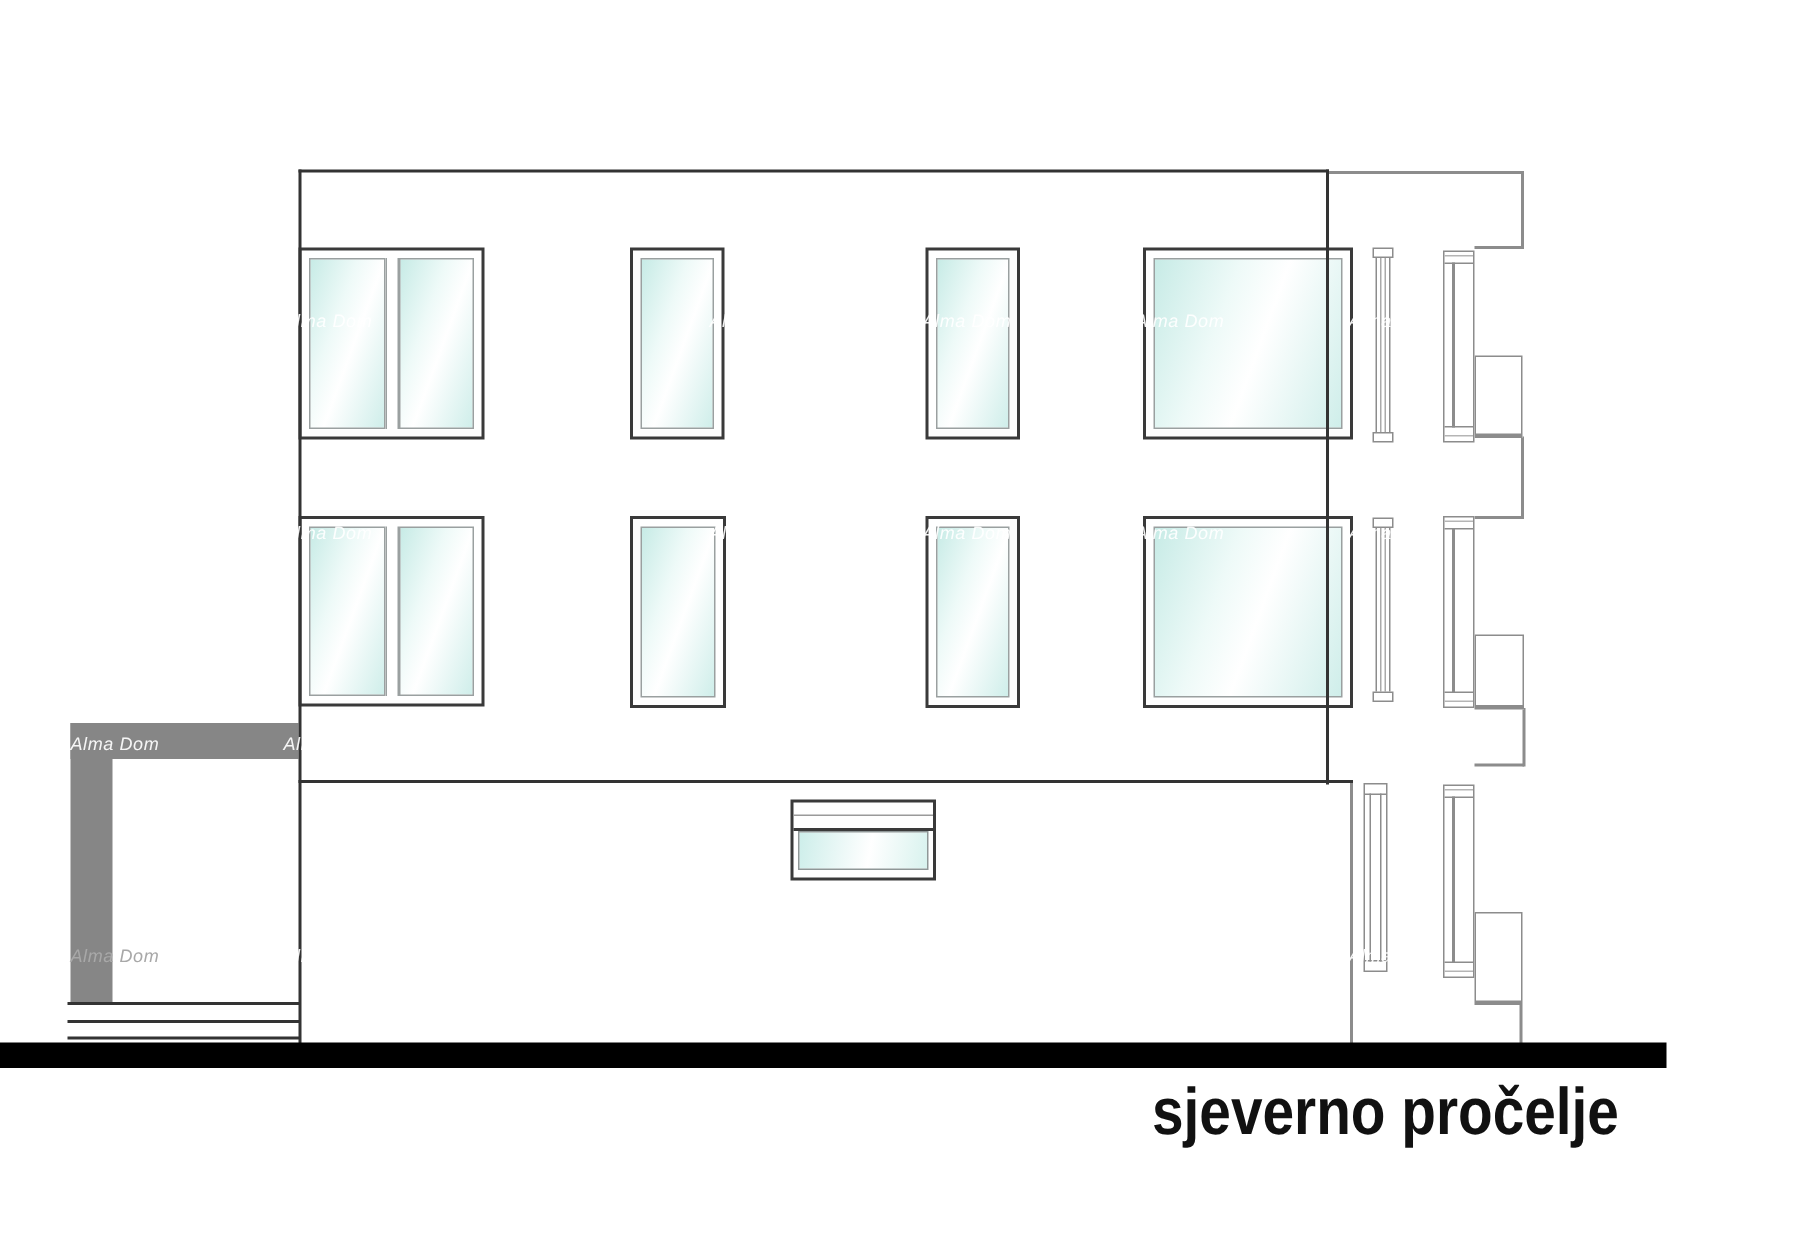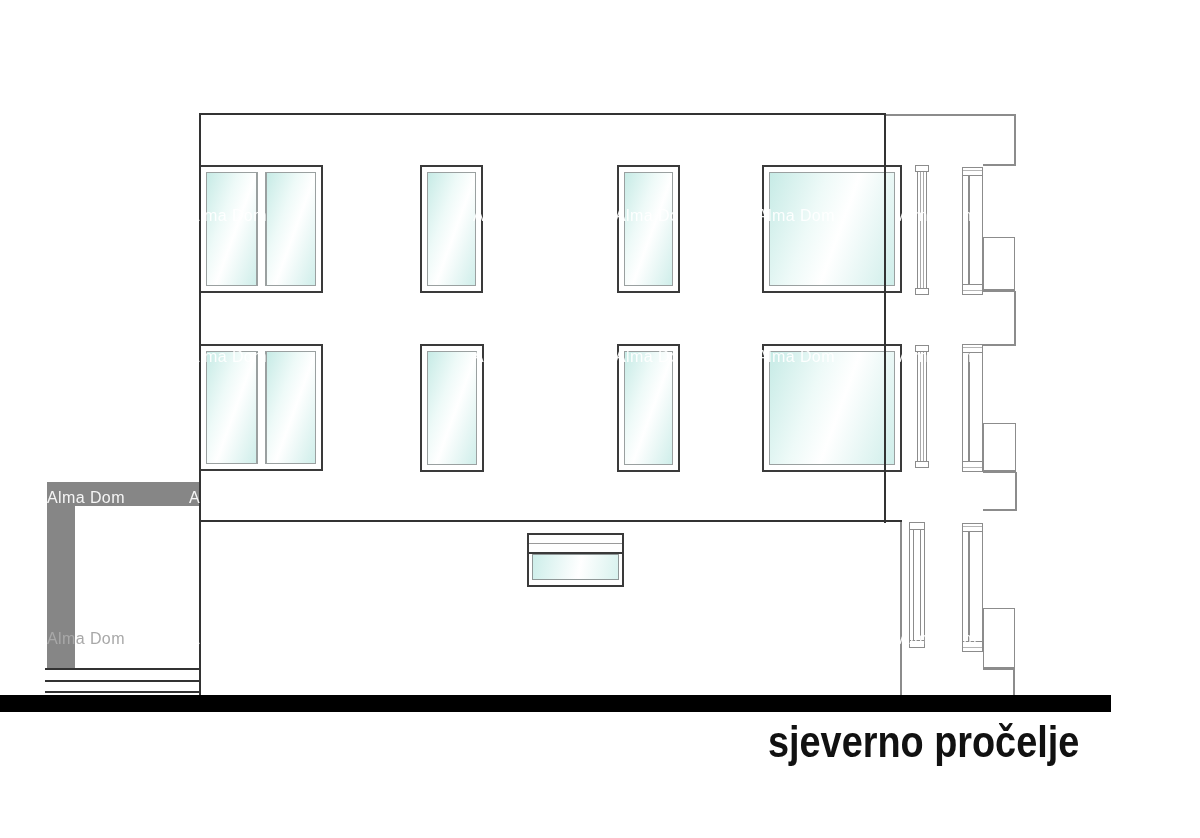--- a/index.html
+++ b/index.html
@@ -27,21 +27,21 @@
   .slim .mid i{position:absolute;left:2px;right:2px;top:0;bottom:0;border-left:1px solid #a9a9a9;border-right:1px solid #a9a9a9;display:block;}
   .slim .cap{position:absolute;left:0;right:0;height:5px;border:1px solid #8c8c8c;background:#ffffff;}
   
   .step{position:absolute;box-sizing:border-box;border:1.5px solid #8c8c8c;border-bottom:3px solid #8c8c8c;background:#ffffff;}
   
   .smallwin{position:absolute;box-sizing:border-box;border:2px solid #3a3a3a;background:#ffffff;display:flex;flex-direction:column;}
   .smallwin .band1{height:8px;border-bottom:1px solid #9a9a9a;}
   .smallwin .band2{height:8px;border-bottom:2px solid #3a3a3a;}
   .smallwin .sglass{flex:1;margin:0 3px;border:1px solid #8f9797;background:linear-gradient(100deg,#cdeeea 0%,#ffffff 55%,#d8f2ee 100%);}
   .smallwin .band3{height:5px;}
-  .wm{position:absolute;font-size:16px;letter-spacing:.4px;color:rgba(255,255,255,0.92);white-space:nowrap;pointer-events:none;z-index:40;}
+  .wm{position:absolute;font-size:12px;letter-spacing:.4px;color:rgba(255,255,255,0.92);white-space:nowrap;pointer-events:none;z-index:40;font-style:italic;}
   #title{
     position:absolute;color:#111;font-weight:700;font-size:44px;line-height:1.05;
     transform:scaleX(0.86);transform-origin:left top;white-space:nowrap;
   }
 </style>
 </head>
 <body>
 
 <div id="canvas">
   <div id="drawing" class="abs" style="left:0;top:0;width:1200px;height:838px;">

